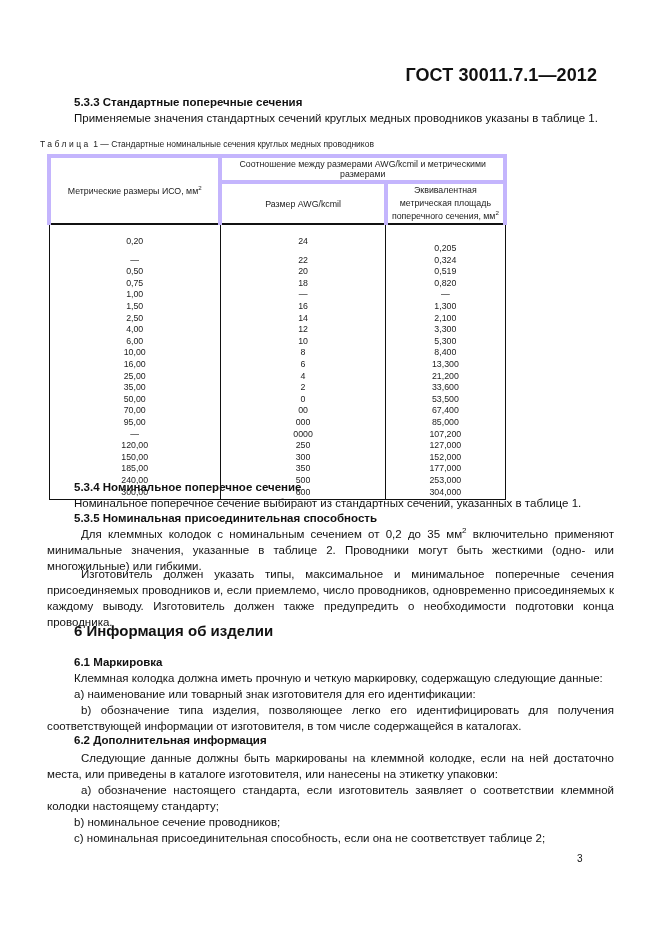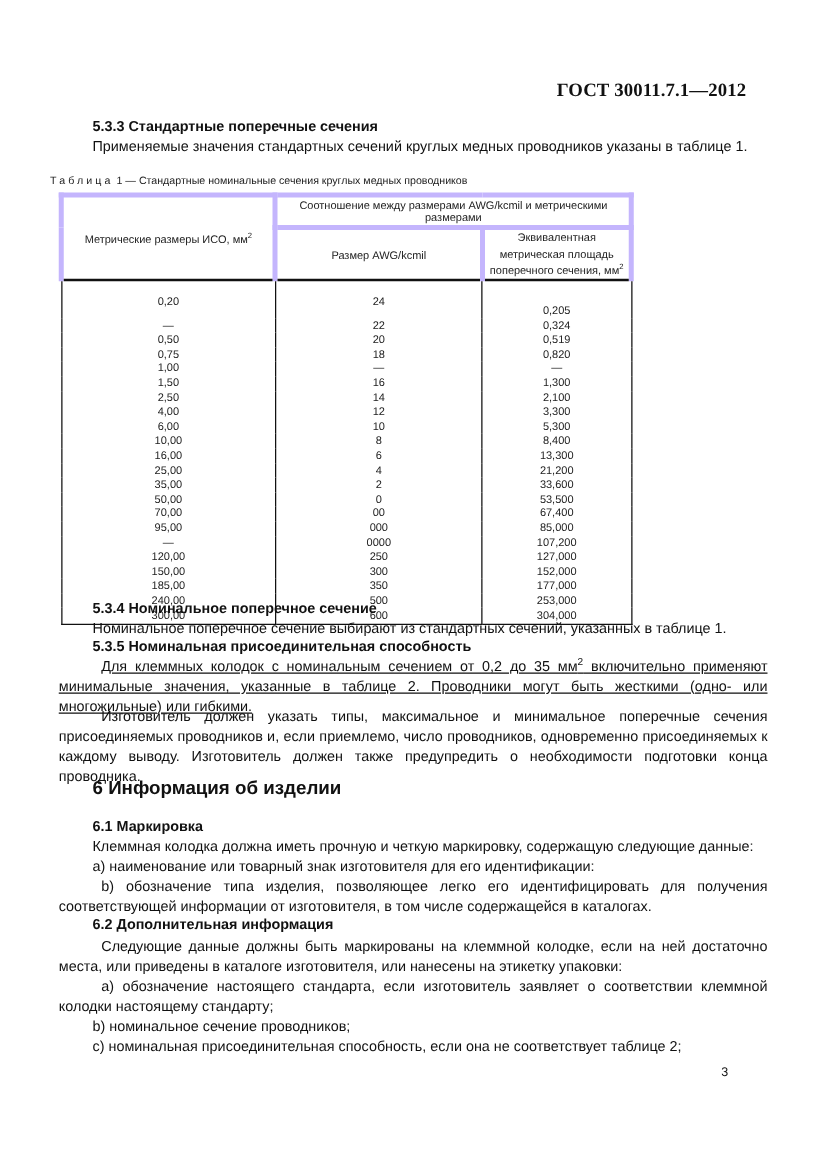--- a/index.html
+++ b/index.html
@@ -2,21 +2,21 @@
 <html><head>
 <meta charset="utf-8">
 <style>
   html, body { margin: 0; padding: 0; background: #ffffff; }
   body {
     width: 661px; height: 936px; position: relative; overflow: hidden;
     font-family: "Liberation Sans", sans-serif; color: #111; font-size: 12px;
   }
   .header-code {
     position: absolute; top: 65px; right: 64px;
-    font-weight: bold; font-size: 15px; letter-spacing: 0.1px; font-family: Liberation Serif, serif;
+    font-weight: bold; font-size: 18px; letter-spacing: 0.1px;
   }
   .h3 { font-weight: bold; font-size: 11.5px; }
   .p { font-size: 11.5px; line-height: 16px; }
   .indent { text-indent: 34px; }
   .abs { position: absolute; }
   .caption {
     position: absolute; left: 40px; top: 139px; font-size: 8.5px; color: #222;
   }
   .caption .spaced { letter-spacing: 2.5px; }
   table.t1 {
@@ -179,21 +179,21 @@
         <td>600</td>
         <td>304,000</td>
       </tr>
     </tbody>
 </table>
 
 <div class="abs h3" style="left:74px; top:481px;">5.3.4  Номинальное поперечное сечение</div>
 <div class="abs p" style="left:74px; top:495px;">Номинальное поперечное сечение выбирают из стандартных сечений, указанных в таблице 1.</div>
 <div class="abs h3" style="left:74px; top:512px;">5.3.5  Номинальная присоединительная способность</div>
 
-<div class="abs p indent" style="left:47px; top:526px; width:567px; text-align:justify;text-decoration:underline;">
+<div class="abs p indent" style="left:47px; top:526px; width:567px; text-align:justify;">
   <span>Для клеммных колодок с номинальным сечением от 0,2 до 35 мм</span><sup>2</sup><span> включительно применяют минимальные значения, указанные в таблице 2. Проводники могут быть жесткими (одно- или многожильные) или гибкими.</span>
 </div>
 <div class="abs p indent" style="left:47px; top:566px; width:567px; text-align:justify;">Изготовитель должен указать типы, максимальное и минимальное поперечные сечения присоединяемых проводников и, если приемлемо, число проводников, одновременно присоединяемых к каждому выводу. Изготовитель должен также предупредить о необходимости подготовки конца проводника.</div>
 
 <div class="abs section-title" style="left:74px; top:622px;">6  Информация об изделии</div>
 
 <div class="abs h3" style="left:74px; top:656px;">6.1  Маркировка</div>
 <div class="abs p" style="left:74px; top:670px;">Клеммная колодка должна иметь прочную и четкую маркировку, содержащую следующие данные:</div>
 <div class="abs p" style="left:74px; top:686px;">a)  наименование или товарный знак изготовителя для его идентификации:</div>
 <div class="abs p indent" style="left:47px; top:702px; width:567px; text-align:justify;">b)  обозначение типа изделия, позволяющее легко его идентифицировать для получения соответствующей информации от изготовителя, в том числе содержащейся в каталогах.</div>

